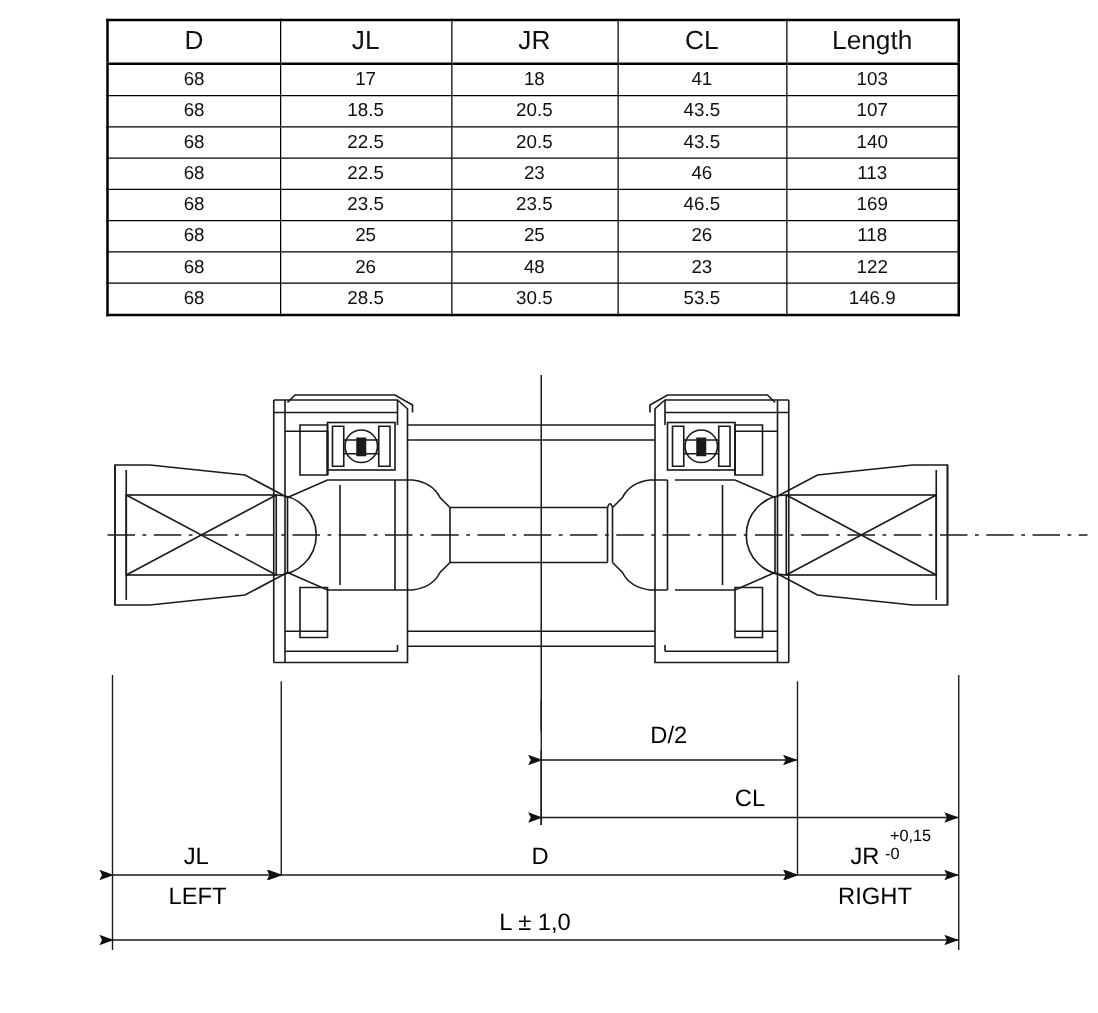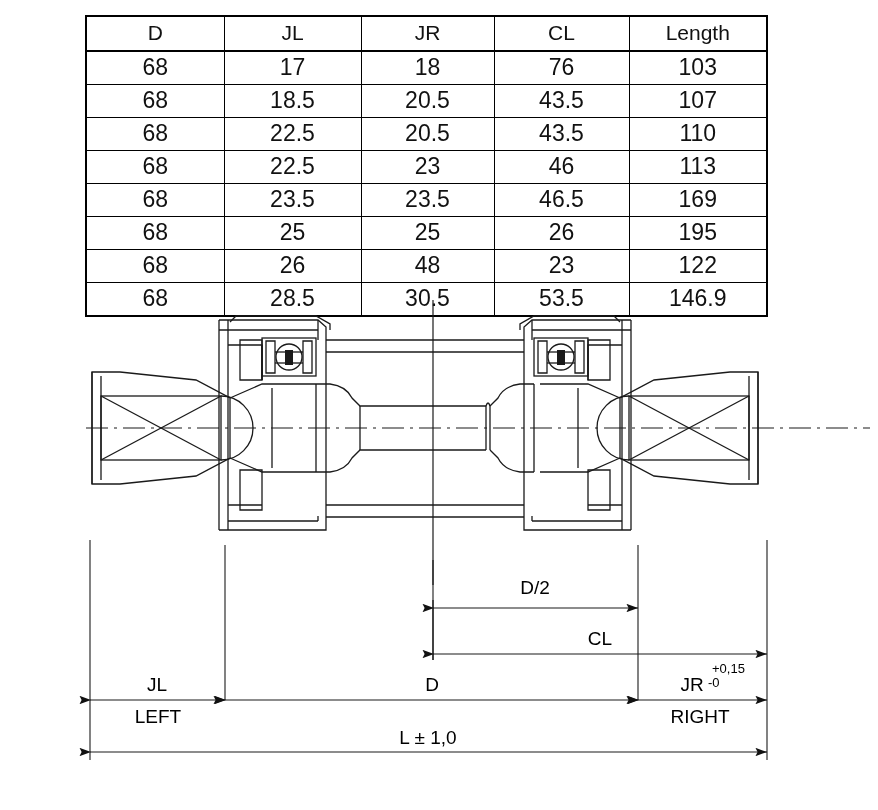--- a/index.html
+++ b/index.html
@@ -30,21 +30,21 @@
   table.spec {
     border-collapse: collapse;
     width: 681px;
     table-layout: fixed;
   }
   table.spec td, table.spec th {
     border: 1px solid #000000;
     text-align: center;
     font-family: "Liberation Sans", sans-serif;
     font-weight: normal;
-    font-size: 23px;
+    font-size: 15px;
     line-height: 1;
     padding: 5px 0 6px 0;
     color: #111111;
     background: #ffffff;
   }
   table.spec thead th {
     border-bottom: 2px solid #000000;
     font-size: 21px;
     padding: 5px 0 7px 0;
   }
@@ -106,57 +106,57 @@
           <th>JR</th>
           <th>CL</th>
           <th>Length</th>
         </tr>
       </thead>
       <tbody>
         <tr>
           <td>68</td>
           <td>17</td>
           <td>18</td>
-          <td>76</td>
+          <td>41</td>
           <td>103</td>
         </tr>
         <tr>
           <td>68</td>
           <td>18.5</td>
           <td>20.5</td>
           <td>43.5</td>
           <td>107</td>
         </tr>
         <tr>
           <td>68</td>
           <td>22.5</td>
           <td>20.5</td>
           <td>43.5</td>
-          <td>110</td>
+          <td>140</td>
         </tr>
         <tr>
           <td>68</td>
           <td>22.5</td>
           <td>23</td>
           <td>46</td>
           <td>113</td>
         </tr>
         <tr>
           <td>68</td>
           <td>23.5</td>
           <td>23.5</td>
           <td>46.5</td>
           <td>169</td>
         </tr>
         <tr>
           <td>68</td>
           <td>25</td>
           <td>25</td>
           <td>26</td>
-          <td>195</td>
+          <td>118</td>
         </tr>
         <tr>
           <td>68</td>
           <td>26</td>
           <td>48</td>
           <td>23</td>
           <td>122</td>
         </tr>
         <tr>
           <td>68</td>

